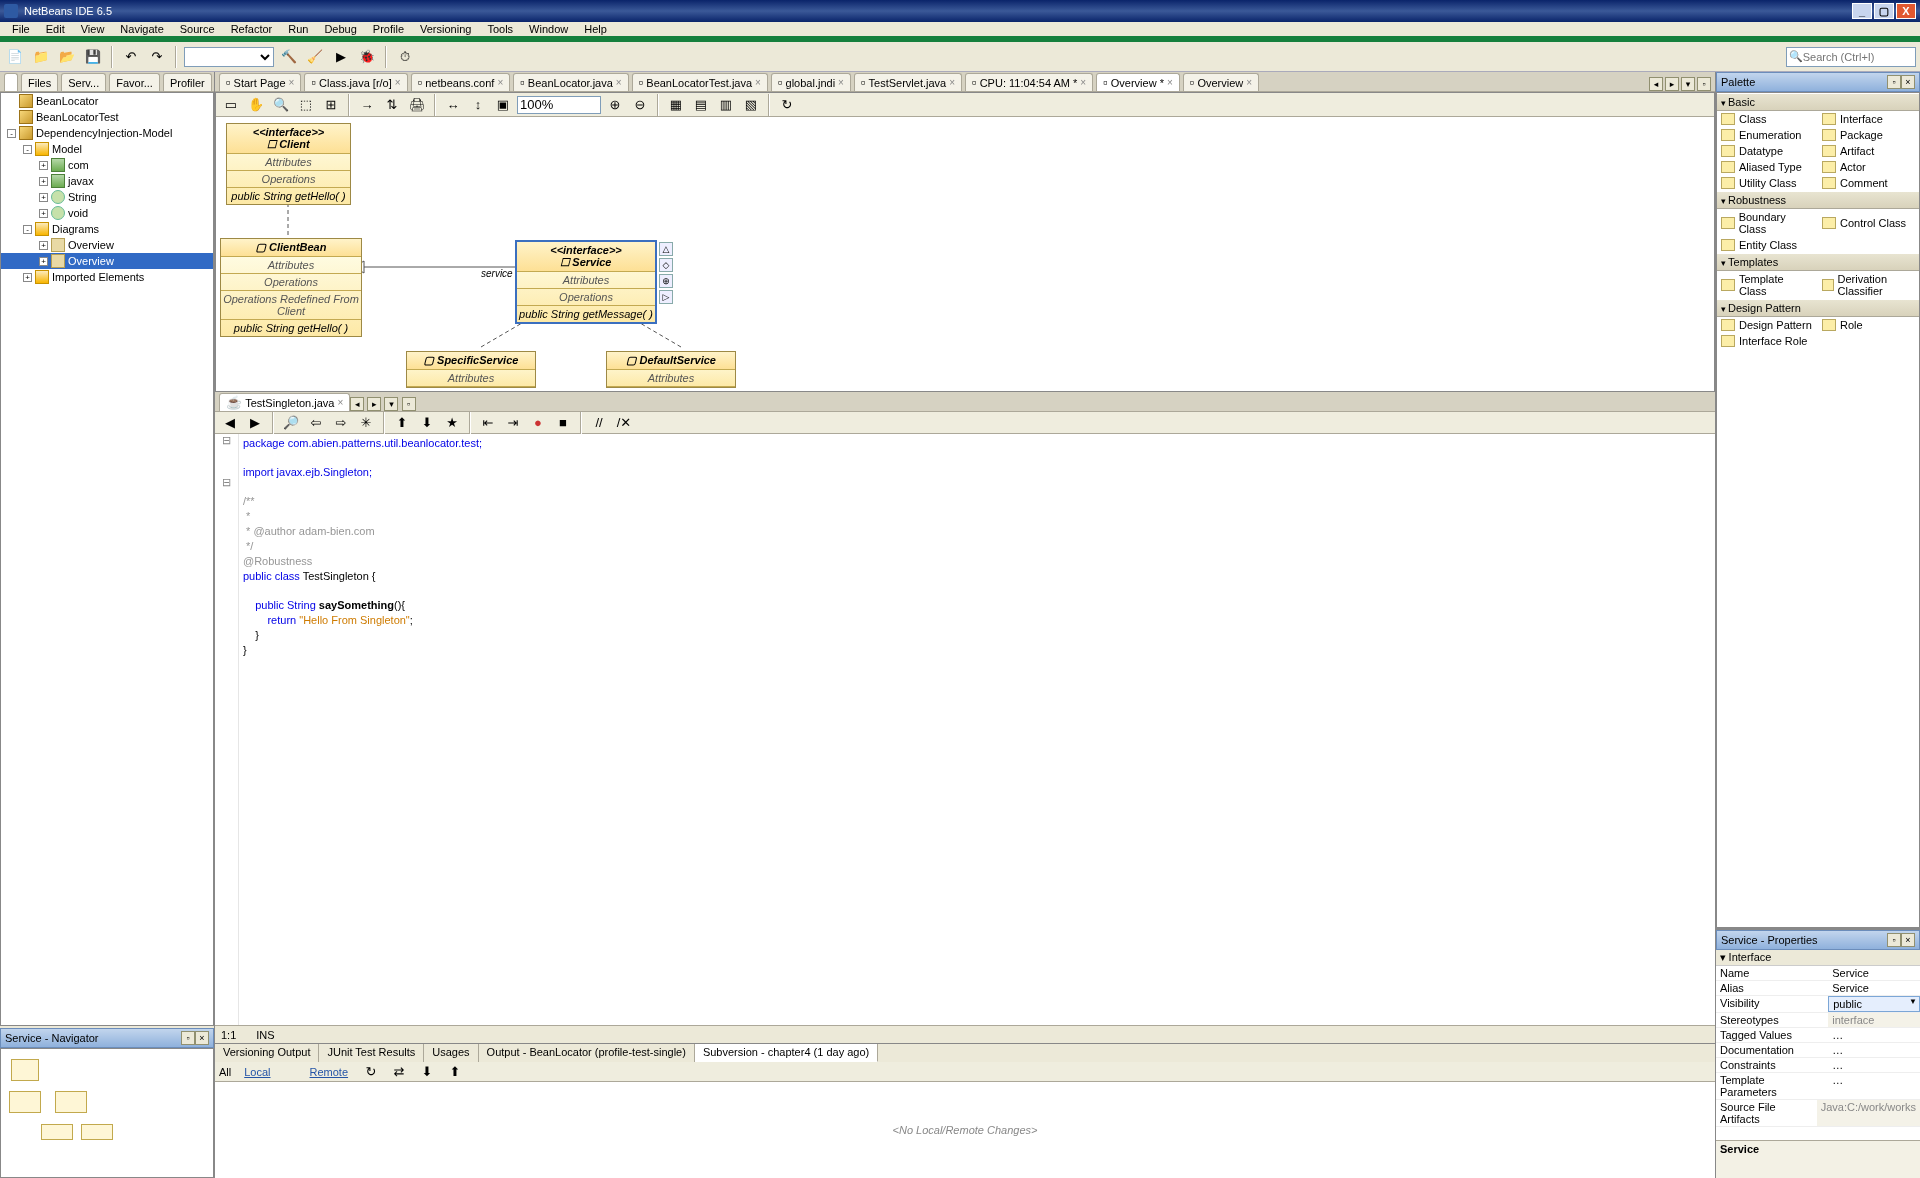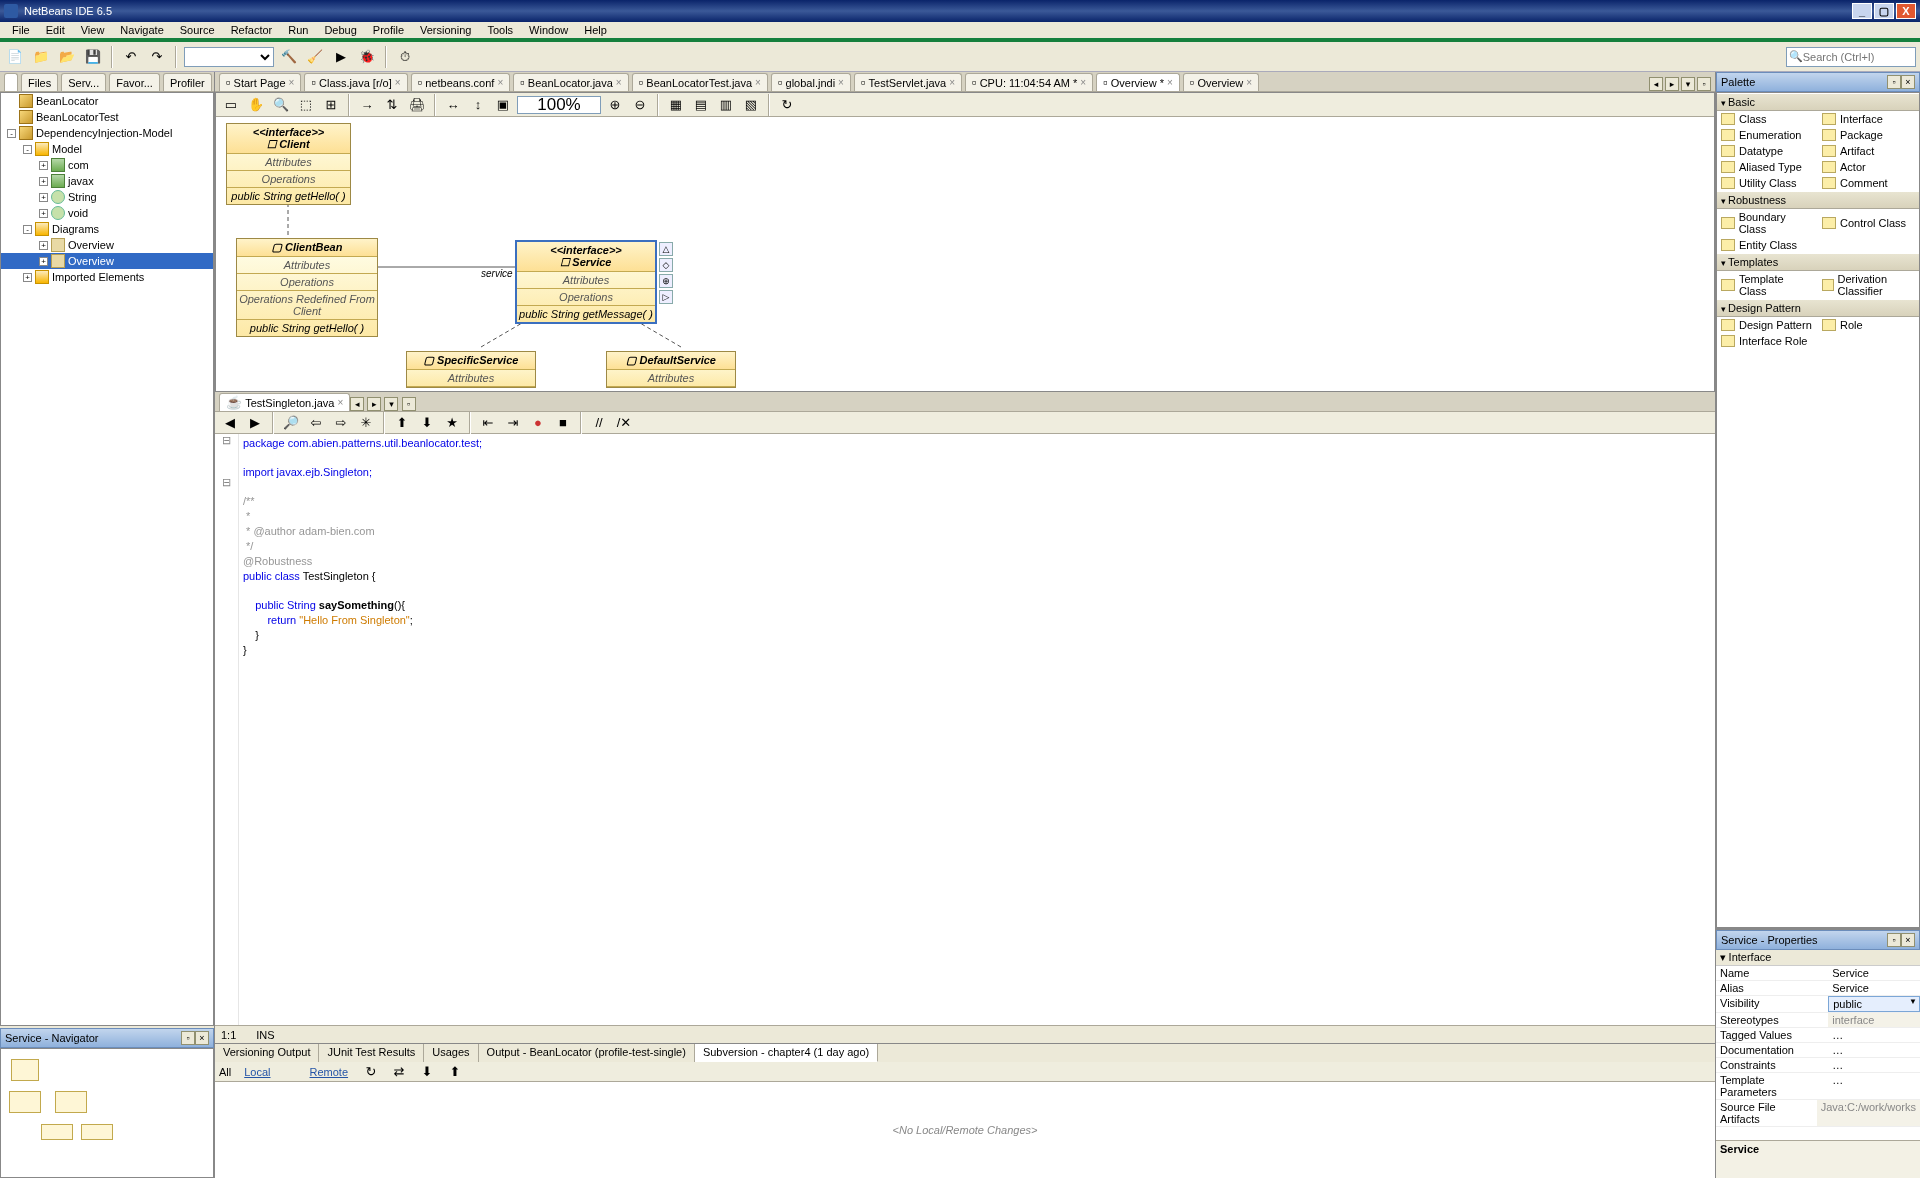--- a/index.html
+++ b/index.html
@@ -3,21 +3,21 @@
 <meta charset="utf-8">
 <style>
 * { margin: 0; padding: 0; box-sizing: border-box; font-family: Tahoma, Verdana, sans-serif; font-size: 11px; }
 body { background: #ece9d8; overflow: hidden; height: 100vh; display: flex; flex-direction: column; }
 .titlebar { background: linear-gradient(180deg, #0a246a 0%, #3b5998 50%, #0a246a 100%); color: #fff; height: 22px; display: flex; align-items: center; padding: 0 4px; }
 .titlebar .nb-icon { width: 14px; height: 14px; background: #2e5aa3; border-radius: 2px; margin-right: 6px; display: inline-block; }
 .titlebar .spacer { flex: 1; }
 .titlebar .winbtns { display: flex; gap: 2px; }
 .titlebar .winbtn { width: 20px; height: 16px; background: #c8d5ee; border: 1px solid #fff; display: inline-flex; align-items: center; justify-content: center; font-weight: bold; cursor: pointer; color: #000; }
 .titlebar .winbtn.close { background: #e25830; color: #fff; }
-.menubar { background: #ece9d8; border-bottom: 4px solid #15803d; height: 20px; display: flex; align-items: center; padding: 0 4px; }
+.menubar { background: #ece9d8; border-bottom: 6px solid #15803d; height: 20px; display: flex; align-items: center; padding: 0 4px; }
 .menubar .menuitem { padding: 2px 8px; cursor: pointer; }
 .toolbar { background: #ece9d8; border-bottom: 1px solid #aab; height: 30px; display: flex; align-items: center; padding: 0 4px; gap: 4px; }
 .tbtn { width: 22px; height: 22px; border: 1px solid transparent; display: inline-flex; align-items: center; justify-content: center; cursor: pointer; border-radius: 3px; }
 .tsep { width: 2px; height: 22px; border-left: 1px solid #aca899; border-right: 1px solid #fff; margin: 0 3px; }
 .tcombo { width: 90px; height: 20px; border: 1px solid #7f9db9; background: #fff; }
 .searchbox { margin-left: auto; display: flex; align-items: center; border: 1px solid #7f9db9; background: #fff; height: 20px; width: 130px; padding: 0 2px; }
 .searchbox input { border: none; outline: none; font-size: 11px; width: 100%; }
 .main-layout { flex: 1; display: flex; overflow: hidden; }
 .left-col { width: 215px; display: flex; flex-direction: column; border-right: 1px solid #888; background: #ece9d8; }
 .center-col { flex: 1; display: flex; flex-direction: column; overflow: hidden; }
@@ -37,21 +37,21 @@
 .icon-cube { background: linear-gradient(135deg,#f7d77a,#c99a2e); border: 1px solid #9c7318; }
 .icon-folder { background: linear-gradient(#fceabb,#f8b500); border: 1px solid #c89200; }
 .icon-pkg { background: linear-gradient(#b5d8a8,#6cac51); border: 1px solid #4c8038; }
 .icon-class { background: #c6e1aa; border: 1px solid #6b9; border-radius: 50%; }
 .icon-diagram { background: #e8d9a5; border: 1px solid #b59f54; }
 .nav-panel-header { background: linear-gradient(#c2d5ed,#8fb1dc); border: 1px solid #6b8dbb; padding: 2px 4px; display: flex; align-items: center; }
 .nav-mini { height: 130px; background: #fff; border: 1px solid #888; position: relative; overflow: hidden; }
 .thumb-box { position: absolute; background: #fef6d6; border: 1px solid #c2a94d; }
 .diagram-area { flex: 0 0 300px; background: #fff; border: 1px solid #888; position: relative; overflow: hidden; }
 .diag-toolbar { position: absolute; top: 0; left: 0; right: 0; height: 24px; background: #efedde; border-bottom: 1px solid #aca899; display: flex; align-items: center; padding: 0 4px; gap: 3px; z-index: 5; }
-.zoom-combo { width: 84px; height: 18px; border: 1px solid #7f9db9; background: #fff; font-size: 17px; padding: 0 2px; text-align: center; }
+.zoom-combo { width: 84px; height: 18px; border: 1px solid #7f9db9; background: #fff; font-size: 13px; padding: 0 2px; }
 .uml { position: absolute; background: linear-gradient(#ffffee, #fde9a6); border: 1px solid #9d8945; text-align: center; font-size: 10px; }
 .uml.selected { border: 1px solid #3b6fbf; box-shadow: 0 0 0 1px #3b6fbf; }
 .uml-title { background: linear-gradient(#fff3c9,#fde095); border-bottom: 1px solid #c3a951; padding: 2px; font-weight: bold; font-style: italic; }
 .uml-section { border-bottom: 1px solid #c3a951; padding: 2px; font-style: italic; color: #555; }
 .uml-op { padding: 2px; font-style: italic; }
 .editor-area { flex: 1; display: flex; flex-direction: column; overflow: hidden; }
 .editor-tabstrip { height: 20px; background: #d6d2c2; border-bottom: 1px solid #aca899; display: flex; align-items: flex-end; padding: 0 4px; }
 .editor-toolbar { height: 22px; background: #efedde; border-bottom: 1px solid #aca899; display: flex; align-items: center; padding: 0 4px; gap: 3px; }
 .editor-body { flex: 1; background: #fff; overflow: auto; display: flex; }
 .gutter { width: 24px; background: #fff; border-right: 1px solid #e6e6e6; }
@@ -340,21 +340,21 @@
         <polygon points="394,196 406,198 400,184" fill="#fff" stroke="#555"></polygon>
       </svg>
 
       <div class="uml" style="left:10px;top:30px;width:125px">
         <div class="uml-title"><span>&lt;&lt;interface&gt;&gt;</span><br>🞎 <span>Client</span></div>
         <div class="uml-section">Attributes</div>
         <div class="uml-section">Operations</div>
         <div class="uml-op">public String  getHello(  )</div>
       </div>
 
-      <div class="uml" style="left:20px;top:145px;width:142px">
+      <div class="uml" style="left:4px;top:145px;width:142px">
         <div class="uml-title">▢ <span>ClientBean</span></div>
         <div class="uml-section">Attributes</div>
         <div class="uml-section">Operations</div>
         <div class="uml-section">Operations Redefined From Client</div>
         <div class="uml-op">public String  getHello(  )</div>
       </div>
 
       <div class="uml selected" style="left:300px;top:148px;width:140px">
         <div class="uml-title"><span>&lt;&lt;interface&gt;&gt;</span><br>🞎 <span>Service</span></div>
         <div class="uml-section">Attributes</div>

